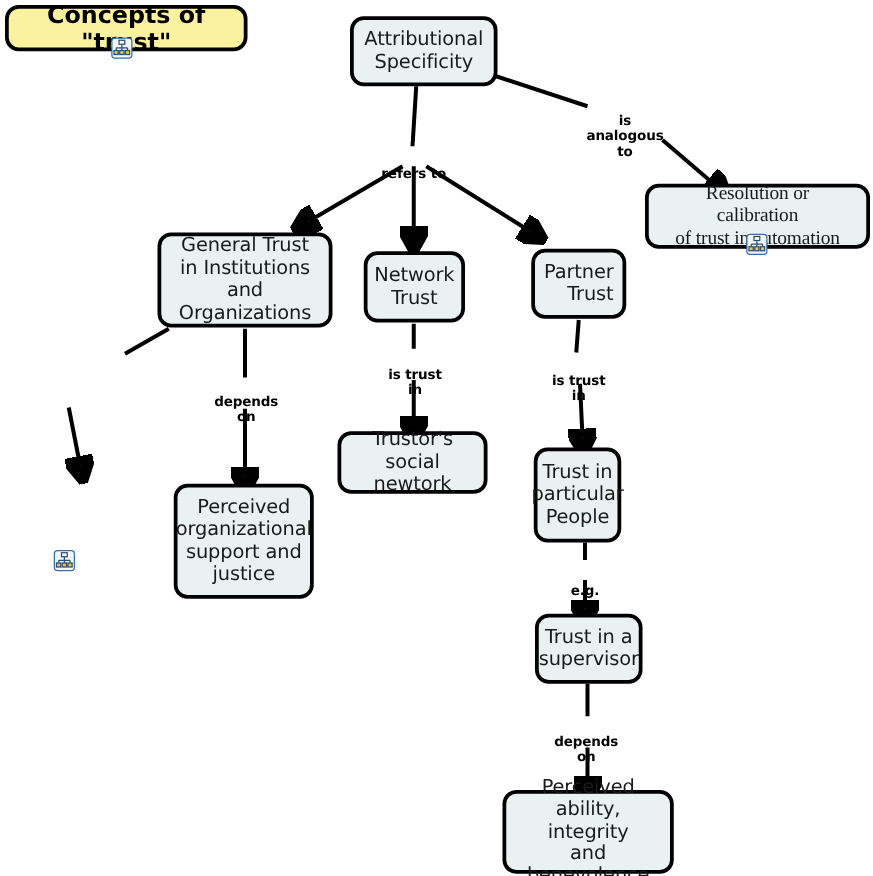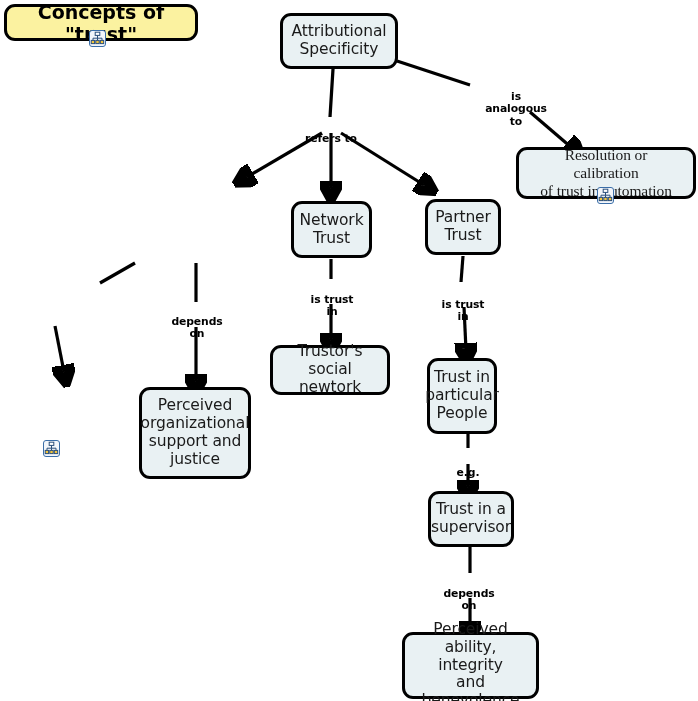--- a/index.html
+++ b/index.html
@@ -169,27 +169,32 @@
       <line x1="3" y1="7.2" x2="12" y2="7.2" stroke="#2b4f7a" stroke-width="1"></line>
       <line x1="3" y1="7.2" x2="3" y2="9.4" stroke="#2b4f7a" stroke-width="1"></line>
       <line x1="7.5" y1="7.2" x2="7.5" y2="9.4" stroke="#2b4f7a" stroke-width="1"></line>
       <line x1="12" y1="7.2" x2="12" y2="9.4" stroke="#2b4f7a" stroke-width="1"></line>
       <rect x="1.2" y="9.4" width="3.4" height="3.2" fill="#f2c53d" stroke="#2b4f7a" stroke-width="1"></rect>
       <rect x="5.8" y="9.4" width="3.4" height="3.2" fill="#f2c53d" stroke="#2b4f7a" stroke-width="1"></rect>
       <rect x="10.3" y="9.4" width="3.4" height="3.2" fill="#f2c53d" stroke="#2b4f7a" stroke-width="1"></rect>
     </svg>
   </span>
 
+  <div class="node" style="left:126px; top:186px; width:140px; height:76px;">
+    <span>General Trust
+in Institutions
+and Organizations</span>
+  </div>
 
   <div class="node" style="left:291px; top:201px; width:81px; height:57px;">
     <span>Network
 Trust</span>
   </div>
 
-  <div class="node" style="left:425px; top:199px; width:76px; height:56px;">
+  <div class="node" style="left:425px; top:199px; width:76px; height:56px;text-align:right;">
     <span>Partner
 Trust</span>
   </div>
 
   <span class="cmap-icon" style="left:43px; top:440px;">
     <svg width="15" height="15" viewBox="0 0 15 15" xmlns="http://www.w3.org/2000/svg">
       <rect x="5.2" y="1.2" width="4.6" height="3.2" fill="#ffffff" stroke="#2b4f7a" stroke-width="1"></rect>
       <line x1="7.5" y1="4.4" x2="7.5" y2="7.2" stroke="#2b4f7a" stroke-width="1"></line>
       <line x1="3" y1="7.2" x2="12" y2="7.2" stroke="#2b4f7a" stroke-width="1"></line>
       <line x1="3" y1="7.2" x2="3" y2="9.4" stroke="#2b4f7a" stroke-width="1"></line>
@@ -227,21 +232,21 @@
   <div class="node" style="left:402px; top:632px; width:137px; height:67px;">
     <span>Perceived ability,
 integrity and
 benevolence</span>
   </div>
 
   <div class="link-label" style="left:331px; top:120px;">
     <span>refers to</span>
   </div>
 
-  <div class="link-label" style="left:516px; top:78px;">
+  <div class="link-label" style="left:500px; top:78px;">
     <span>is
 analogous
 to</span>
   </div>
 
 
   <div class="link-label" style="left:197px; top:303px;">
     <span>depends
 on</span>
   </div>

